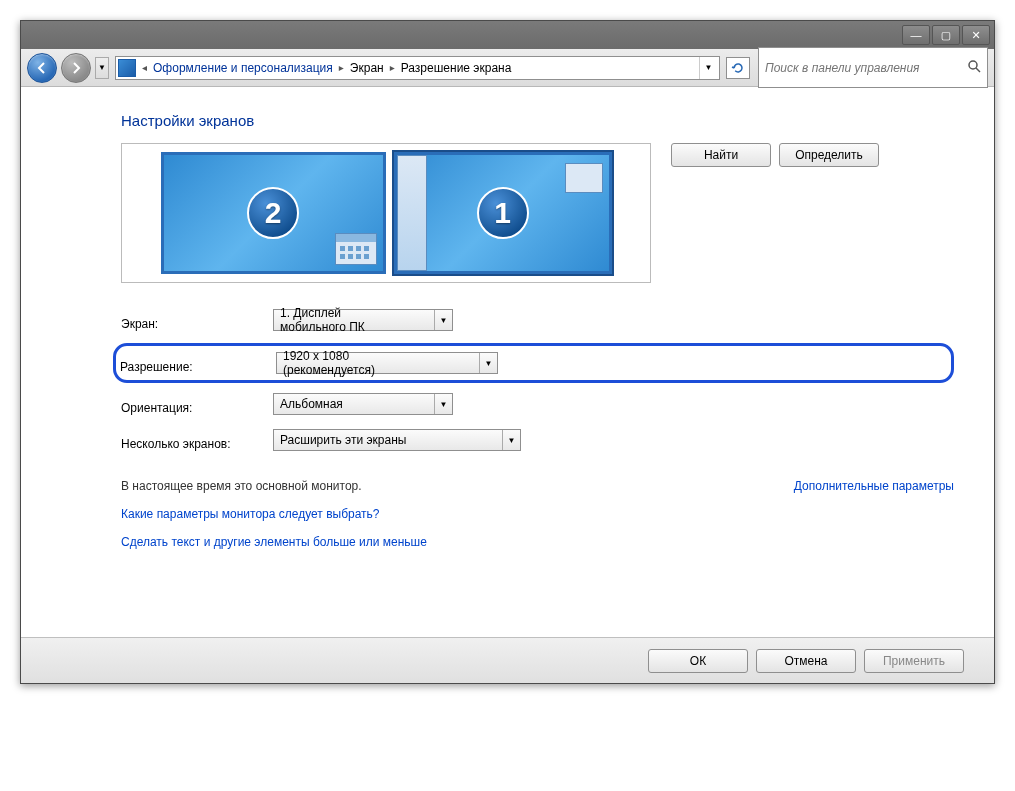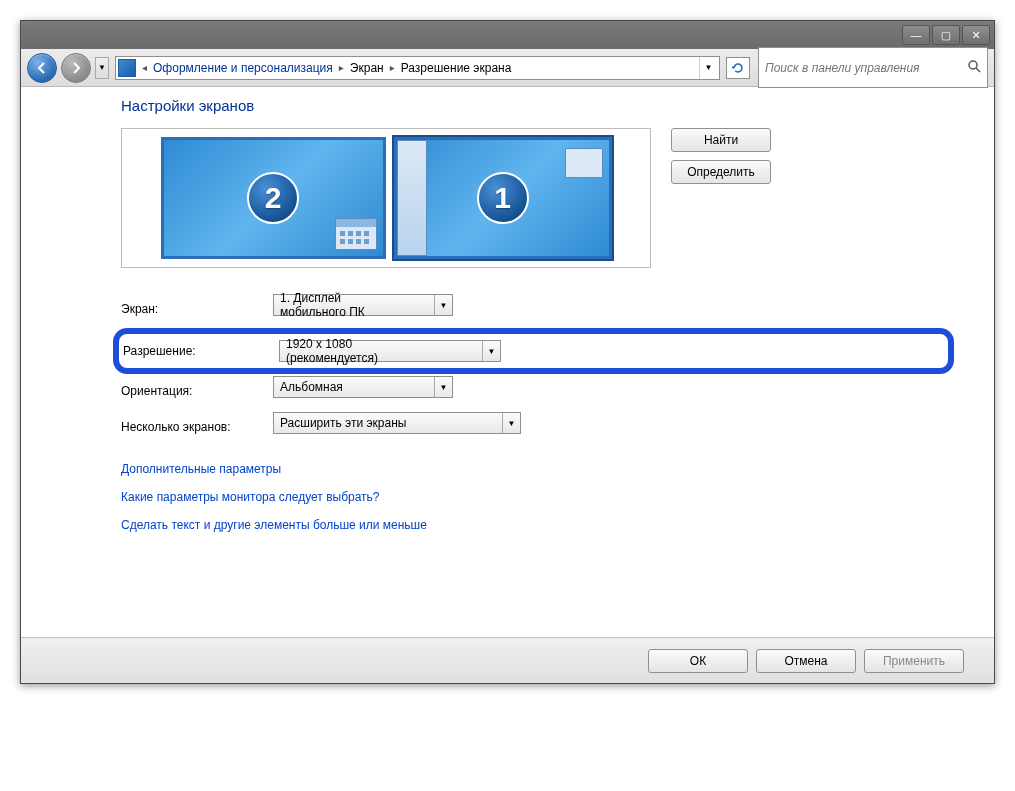--- a/index.html
+++ b/index.html
@@ -110,21 +110,21 @@
     padding:0 4px;
   }
   .search-box input {
     flex:1; border:none; outline:none;
     font-style:italic; color:#888;
     font-size:12px;
   }
   .search-glass { width:16px; color:#555; font-size:12px; }
 
   .content {
-    padding: 10px 40px 20px 100px;
+    padding: 25px 40px 20px 100px;
     min-height: 550px;
   }
   .heading {
     color:#003399;
     font-size:15px;
     margin-bottom:14px;
   }
   .monitors-row {
     display:flex;
     gap:20px;
@@ -158,21 +158,21 @@
     font-size:30px;
   }
   .monitor .mini {
     position:absolute; bottom:6px; right:6px;
     width:42px;height:32px;
     background:#dce8f5;
     border:1px solid #5a8cbf;
     display:flex;flex-wrap:wrap;
   }
   .mini .grid { width:100%; height:100%; }
-  .side-buttons { display:flex; flex-direction:column; gap:8px; }
+  .side-buttons { display:flex; flex-direction:row; gap:8px; }
   .btn {
     min-width:100px; height:24px;
     padding:0 14px;
     background:linear-gradient(#fbfbfb,#e4e4e4);
     border:1px solid #8f8f8f;
     border-radius:3px;
     font-size:12px;
     cursor:pointer;
   }
   .btn:disabled { color:#888; }
@@ -194,25 +194,25 @@
   }
   .select .sel-text { flex:1; padding-right:16px; }
   .select .sel-arrow {
     width:18px; height:100%;
     border-left:1px solid #aaa;
     display:flex;align-items:center;justify-content:center;
     font-size:8px;
   }
   .highlight-row {
     position:relative;
-    border: 6px solid #1d4ed8;
+    border: 3px solid #1d4ed8;
     border-radius: 14px;
     padding: 6px 20px 6px 4px;
-    margin: -2px 0 2px -8px;
-    display:flex; align-items:center;
+    margin: -2px 0 10px -8px;
+    display:flex; align-items:flex-end;
   }
   .note { margin-top:28px; color:#333; display:flex; justify-content:space-between; }
   .link { color:#0044cc; cursor:pointer; }
   .link-row { margin-top:20px; color:#0044cc; }
   .link-row .inline-text { color:#333; }
   .winkey {
     display:inline-block; width:14px;height:14px;
     vertical-align:middle;
     background:
       repeating-linear-gradient(90deg,#333 0 5px,transparent 5px 7px),
@@ -347,20 +347,21 @@
       <div class="form-row">
         <div class="form-label">Несколько экранов:</div>
         <div class="select" style="width:248px">
           <span class="sel-text">Расширить эти экраны</span>
           <span class="sel-arrow">▼</span>
         </div>
       </div>
     </div>
 
     <div class="note">
+      <span>В настоящее время это основной монитор.</span>
       <span class="link">Дополнительные параметры</span>
     </div>
 
 
     <div class="link-list">
       <div class="link">Какие параметры монитора следует выбрать?</div>
       <div class="link">Сделать текст и другие элементы больше или меньше</div>
     </div>
 
   </div>

